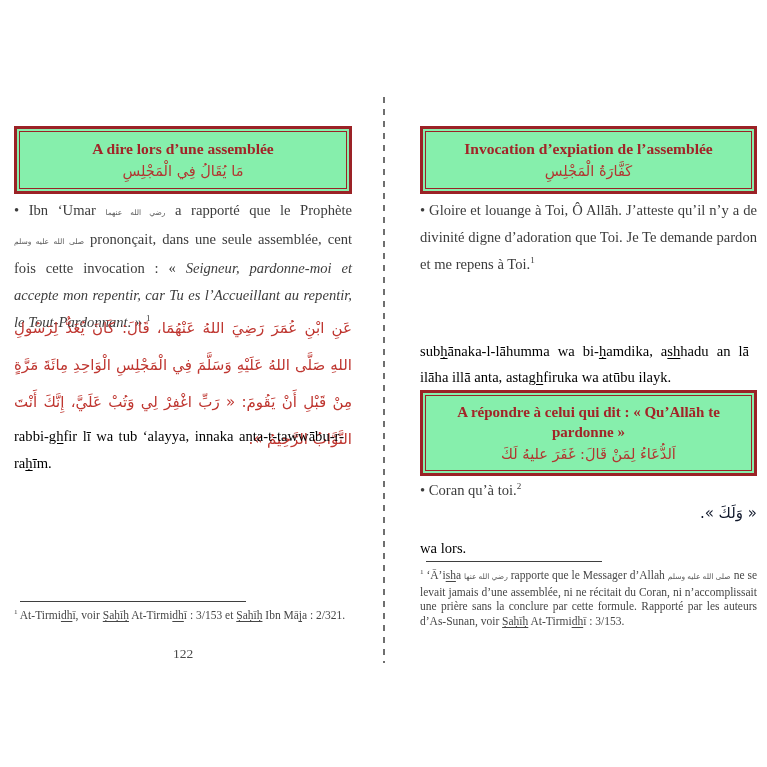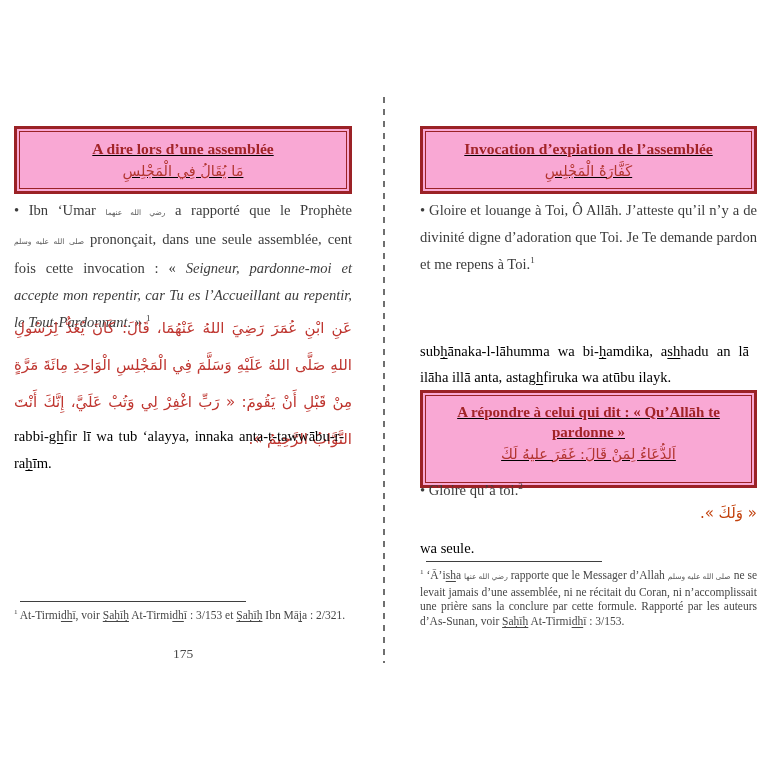--- a/index.html
+++ b/index.html
@@ -4,36 +4,36 @@
 <style>
   html,body{margin:0;padding:0;background:#ffffff;}
   .canvas{position:relative;width:767px;height:767px;background:#ffffff;overflow:hidden;
           font-family:"Liberation Serif", serif;}
   .divider{position:absolute;left:383px;top:97px;width:2px;height:566px;
            background:repeating-linear-gradient(to bottom,#6f6f6f 0 6px,transparent 6px 12px);}
   .page{position:absolute;top:98px;height:620px;}
   .page-left{left:14px;width:338px;}
   .page-right{left:420px;width:337px;}
 
-  .titlebox{position:absolute;left:0;right:0;border:3px solid #9b2226;padding:2px;background:#f9a8d4;text-decoration:underline;}
+  .titlebox{position:absolute;left:0;right:0;border:3px solid #9b2226;padding:2px;background:#86efac;}
   .titlebox-inner{border:1px solid #9b2226;padding:7px 10px 5px;text-align:center;}
   .title-fr{color:#a22428;font-weight:bold;font-size:15.5px;line-height:20px;}
   .title-ar{color:#b23530;font-size:14.5px;line-height:24px;}
-  .narrow-title .titlebox-inner{padding:6px 16px 16px;}
+  .narrow-title .titlebox-inner{padding:6px 16px 4px;}
 
   .arabic{font-family:"DejaVu Sans", sans-serif;direction:rtl;unicode-bidi:isolate;}
 
   .para{position:absolute;left:0;right:0;margin:0;font-size:14.6px;line-height:27px;
         color:#3c3c3c;text-align:justify;}
   .italic{font-style:italic;}
   .arabic-block{position:absolute;left:0;right:0;margin:0;font-size:15px;line-height:37px;
         color:#bf3630;text-align:justify;direction:rtl;font-family:"DejaVu Sans", sans-serif;}
   .translit{position:absolute;left:0;right:8px;margin:0;font-size:14.6px;line-height:27px;
         color:#000000;text-align:justify;}
-  .ar-line{position:absolute;left:0;right:0;margin:0;font-size:15px;color:#c2410c;
+  .ar-line{position:absolute;left:0;right:0;margin:0;font-size:15px;color:#0f172a;
         text-align:right;direction:rtl;font-family:"DejaVu Sans", sans-serif;}
   .u{text-decoration:underline;text-underline-offset:2px;}
   sup{font-size:62%;vertical-align:super;line-height:0;}
   .honorific{font-family:Liberation Sans, sans-serif;font-size:7.5px;color:#5a5a5a;
         letter-spacing:-0.3px;white-space:nowrap;}
 
   .footnotes{position:absolute;left:0;right:0;color:#464646;font-size:11.5px;line-height:14.5px;
         text-align:justify;}
   .fn-rule{height:0;border-top:1.2px solid #3f3f3f;margin:0 0 6px 6px;}
   .fn-rule-left{width:226px;}
@@ -61,21 +61,21 @@
 
     <p class="arabic-block" style="top:212px;">عَنِ ابْنِ عُمَرَ رَضِيَ اللهُ عَنْهُمَا، قَالَ: كَانَ يُعَدُّ لِرَسُولِ اللهِ صَلَّى اللهُ عَلَيْهِ وَسَلَّمَ فِي الْمَجْلِسِ الْوَاحِدِ مِائَةَ مَرَّةٍ مِنْ قَبْلِ أَنْ يَقُومَ: « رَبِّ اغْفِرْ لِي وَتُبْ عَلَيَّ، إِنَّكَ أَنْتَ التَّوَّابُ الرَّحِيمُ ».</p>
 
     <p class="translit" style="top:325px;"><span>rabbi-</span><span class="u">gh</span><span>fir lī wa tub ‘alayya, innaka anta-t-tawwābu-r-ra</span><span class="u">ḥ</span><span>īm.</span></p>
 
     <div class="footnotes" style="top:503px;">
       <div class="fn-rule fn-rule-left"></div>
       <p class="fn-para"><sup>1</sup><span> At-Tirmi</span><span class="u">dh</span><span>ī, voir </span><span class="u">Ṣaḥīḥ</span><span> At-Tirmi</span><span class="u">dh</span><span>ī : 3/153 et </span><span class="u">Ṣaḥīḥ</span><span> Ibn Mā</span><span class="u">j</span><span>a : 2/321.</span></p>
     </div>
 
-    <div class="pagenum" style="top:548px;">175</div>
+    <div class="pagenum" style="top:548px;">122</div>
   </section>
 
   <section class="page page-right">
 
     <div class="titlebox" style="top:28px;">
       <div class="titlebox-inner">
         <div class="title-fr">Invocation d’expiation de l’assemblée</div>
         <div class="title-ar arabic">كَفَّارَةُ الْمَجْلِسِ</div>
       </div>
     </div>
@@ -85,25 +85,25 @@
 
     <p class="translit" style="top:240px;line-height:26px;"><span>sub</span><span class="u">ḥ</span><span>ānaka-l-lāhumma wa bi-</span><span class="u">ḥ</span><span>amdika, a</span><span class="u">sh</span><span>hadu an lā ilāha illā anta, asta</span><span class="u">gh</span><span>firuka wa atūbu ilayk.</span></p>
 
     <div class="titlebox narrow-title" style="top:292px;">
       <div class="titlebox-inner">
         <div class="title-fr" style="font-size:15px;">A répondre à celui qui dit : « Qu’Allāh te pardonne »</div>
         <div class="title-ar arabic">اَلدُّعَاءُ لِمَنْ قَالَ: غَفَرَ عليهُ لَكَ</div>
       </div>
     </div>
 
-    <p class="para" style="top:379px;"><span>•</span><span> Gloire qu’à toi.</span><sup>2</sup></p>
+    <p class="para" style="top:379px;"><span>•</span><span> Coran qu’à toi.</span><sup>2</sup></p>
 
     <p class="ar-line" style="top:406px;">« وَلَكَ ».</p>
 
-    <p class="translit" style="top:437px;">wa seule.</p>
+    <p class="translit" style="top:437px;">wa lors.</p>
 
     <div class="footnotes" style="top:463px;">
       <div class="fn-rule fn-rule-right"></div>
       <p class="fn-para"><sup>1</sup><span> ‘Ā’i</span><span class="u">sh</span><span>a </span><span class="honorific">رضي الله عنها</span><span> rapporte que le Messager d’Allah </span><span class="honorific">صلى الله عليه وسلم</span><span> ne se levait jamais d’une assemblée, ni ne récitait du Coran, ni n’accomplissait une prière sans la conclure par cette formule. Rapporté par les auteurs d’As-Sunan, voir </span><span class="u">Ṣaḥīḥ</span><span> At-Tirmi</span><span class="u">dh</span><span>ī : 3/153.</span></p>
     </div>
 
   </section>
 
 </div>
 

